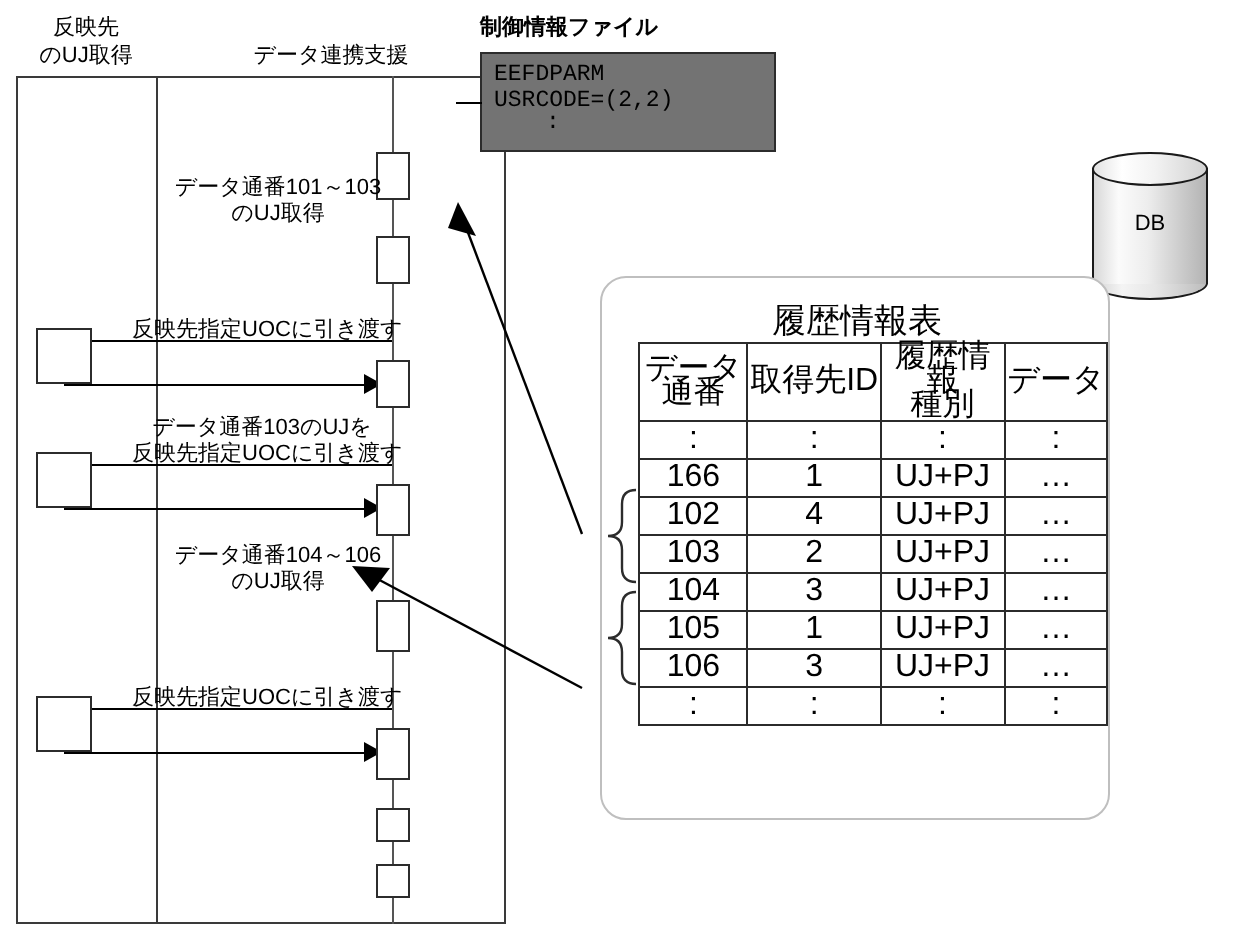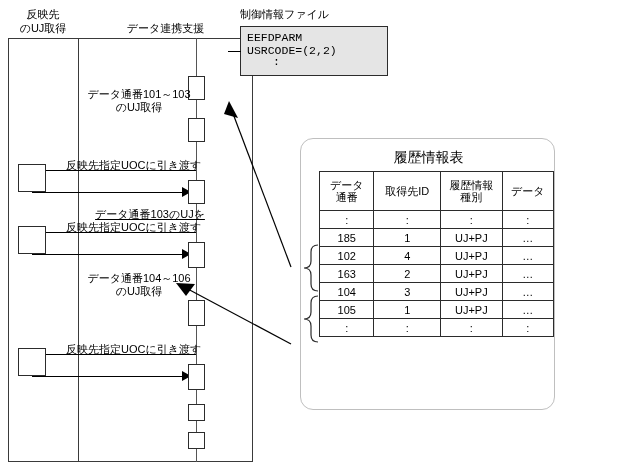--- a/index.html
+++ b/index.html
@@ -80,21 +80,21 @@
   .head-left  { border-right: 9px solid #000; }
   .head-right { border-left: 9px solid #000; }
 
   
   #ctrl-box {
     left: 240px;
     top: 26px;
     width: 148px;
     height: 50px;
     border: 1.4px solid #2c2c2c;
-    background: #e5e5e5;
+    background: #737373;
     box-sizing: border-box;
   }
   #ctrl-box .code {
     position: absolute;
     left: 6px;
     font-family: "Liberation Mono", "DejaVu Sans Mono", monospace;
     font-size: 11.5px;
     line-height: 13px;
     white-space: nowrap;
   }
@@ -147,28 +147,28 @@
     height: 272px;
     border: 1.3px solid #bfbfbf;
     border-radius: 13px;
     background: #fff;
     box-sizing: border-box;
   }
   #table-title {
     position: absolute;
     left: 0; top: 10px; width: 255px;
     text-align: center;
-    font-size: 14px;
+    font-size: 17px;
   }
   #hist-table {
     position: absolute;
     left: 18px;
     top: 32px;
     border-collapse: collapse;
-    font-size: 11px;
+    font-size: 16px;
   }
   #hist-table td, #hist-table th {
     border: 1.2px solid #2b2b2b;
     text-align: center;
     vertical-align: middle;
     padding: 0;
     font-weight: normal;
     color: #000;
     background: #fff;
   }
@@ -196,45 +196,51 @@
 
   <div class="lbl ctr" style="left:8px; top:8px; width:70px;">反映先</div>
   <div class="lbl ctr" style="left:8px; top:22px; width:70px;">のUJ取得</div>
   <div class="lbl ctr" style="left:78px; top:22px; width:175px;">データ連携支援</div>
 
   <div class="abs" id="main-frame"></div>
   <div class="abs" id="divider-line"></div>
 
   <div class="abs lifeline" style="left:196px; top:38px; height:424px;"></div>
 
-  <div class="lbl" style="left:240px; top:8px;">制御情報ファイル</div>
+  <div class="lbl" style="left:240px; top:8px;font-weight:bold;">制御情報ファイル</div>
   <div class="abs" id="ctrl-box">
     <div class="code" style="top:4px;">EEFDPARM</div>
     <div class="code" style="top:17px;">USRCODE=(2,2)</div>
     <div class="code" style="top:28px; left:32px;">:</div>
   </div>
   <div class="abs" id="ctrl-lead"></div>
 
+  <div class="abs" id="db-wrap">
+    <div id="db-bottom"></div>
+    <div id="db-body"></div>
+    <div id="db-top"></div>
+    <div id="db-label">DB</div>
+  </div>
 
   <div class="abs act" style="left:188px; top:76px; width:17px; height:24px;"></div>
   <div class="lbl ctr" style="left:82px; top:88px; width:114px;">データ通番101～103</div>
   <div class="lbl ctr" style="left:82px; top:101px; width:114px;">のUJ取得</div>
 
   <div class="abs act" style="left:188px; top:118px; width:17px; height:24px;"></div>
   <div class="lbl ctr" style="left:66px; top:159px; width:132px;">反映先指定UOCに引き渡す</div>
 
   <div class="abs harrow" style="left:42px; top:170px; width:154px;"></div>
   <div class="abs head-left" style="left:33px; top:165px;"></div>
   <div class="abs act-left" style="left:18px; top:164px; width:28px; height:28px;"></div>
 
   <div class="abs harrow" style="left:32px; top:192px; width:152px;"></div>
   <div class="abs head-right" style="left:182px; top:187px;"></div>
   <div class="abs act" style="left:188px; top:180px; width:17px; height:24px;"></div>
 
-  <div class="lbl ctr" style="left:87px; top:208px; width:126px;text-decoration:underline;">データ通番103のUJを</div>
+  <div class="lbl ctr" style="left:68px; top:208px; width:126px;">データ通番103のUJを</div>
   <div class="lbl ctr" style="left:66px; top:221px; width:132px;">反映先指定UOCに引き渡す</div>
 
   <div class="abs harrow" style="left:42px; top:232px; width:154px;"></div>
   <div class="abs head-left" style="left:33px; top:227px;"></div>
   <div class="abs act-left" style="left:18px; top:226px; width:28px; height:28px;"></div>
 
   <div class="abs harrow" style="left:32px; top:254px; width:152px;"></div>
   <div class="abs head-right" style="left:182px; top:249px;"></div>
   <div class="abs act" style="left:188px; top:242px; width:17px; height:26px;"></div>
 
@@ -277,46 +283,52 @@
         </tr>
       </thead>
       <tbody id="hist-body">
           <tr>
             <td class="c0 vdots">:</td>
             <td class="c1 vdots">:</td>
             <td class="c2 vdots">:</td>
             <td class="c3 vdots">:</td>
           </tr>
           <tr>
-            <td class="c0">185</td>
+            <td class="c0">166</td>
             <td class="c1">1</td>
             <td class="c2">UJ+PJ</td>
             <td class="c3">…</td>
           </tr>
           <tr>
             <td class="c0">102</td>
             <td class="c1">4</td>
             <td class="c2">UJ+PJ</td>
             <td class="c3">…</td>
           </tr>
           <tr>
-            <td class="c0">163</td>
+            <td class="c0">103</td>
             <td class="c1">2</td>
             <td class="c2">UJ+PJ</td>
             <td class="c3">…</td>
           </tr>
           <tr>
             <td class="c0">104</td>
             <td class="c1">3</td>
             <td class="c2">UJ+PJ</td>
             <td class="c3">…</td>
           </tr>
           <tr>
             <td class="c0">105</td>
             <td class="c1">1</td>
+            <td class="c2">UJ+PJ</td>
+            <td class="c3">…</td>
+          </tr>
+          <tr>
+            <td class="c0">106</td>
+            <td class="c1">3</td>
             <td class="c2">UJ+PJ</td>
             <td class="c3">…</td>
           </tr>
           <tr>
             <td class="c0 vdots">:</td>
             <td class="c1 vdots">:</td>
             <td class="c2 vdots">:</td>
             <td class="c3 vdots">:</td>
           </tr>
         </tbody>

